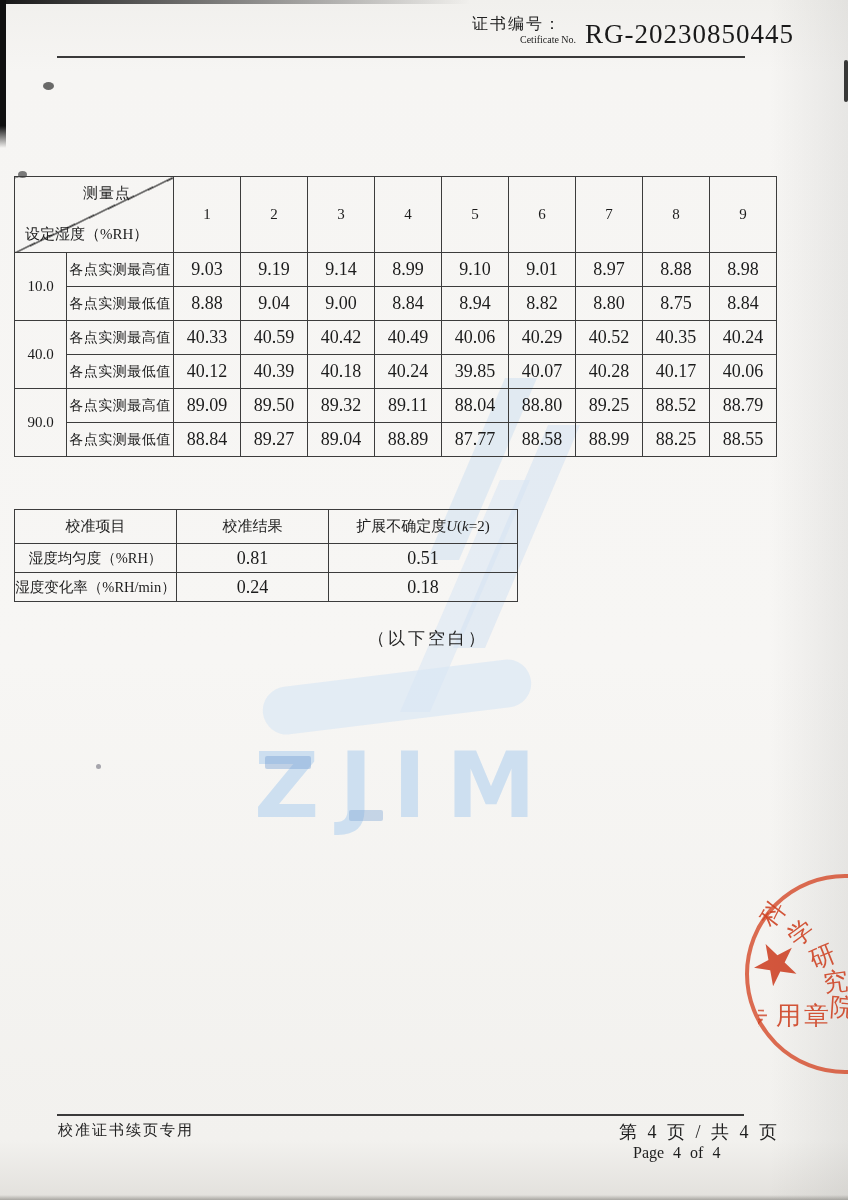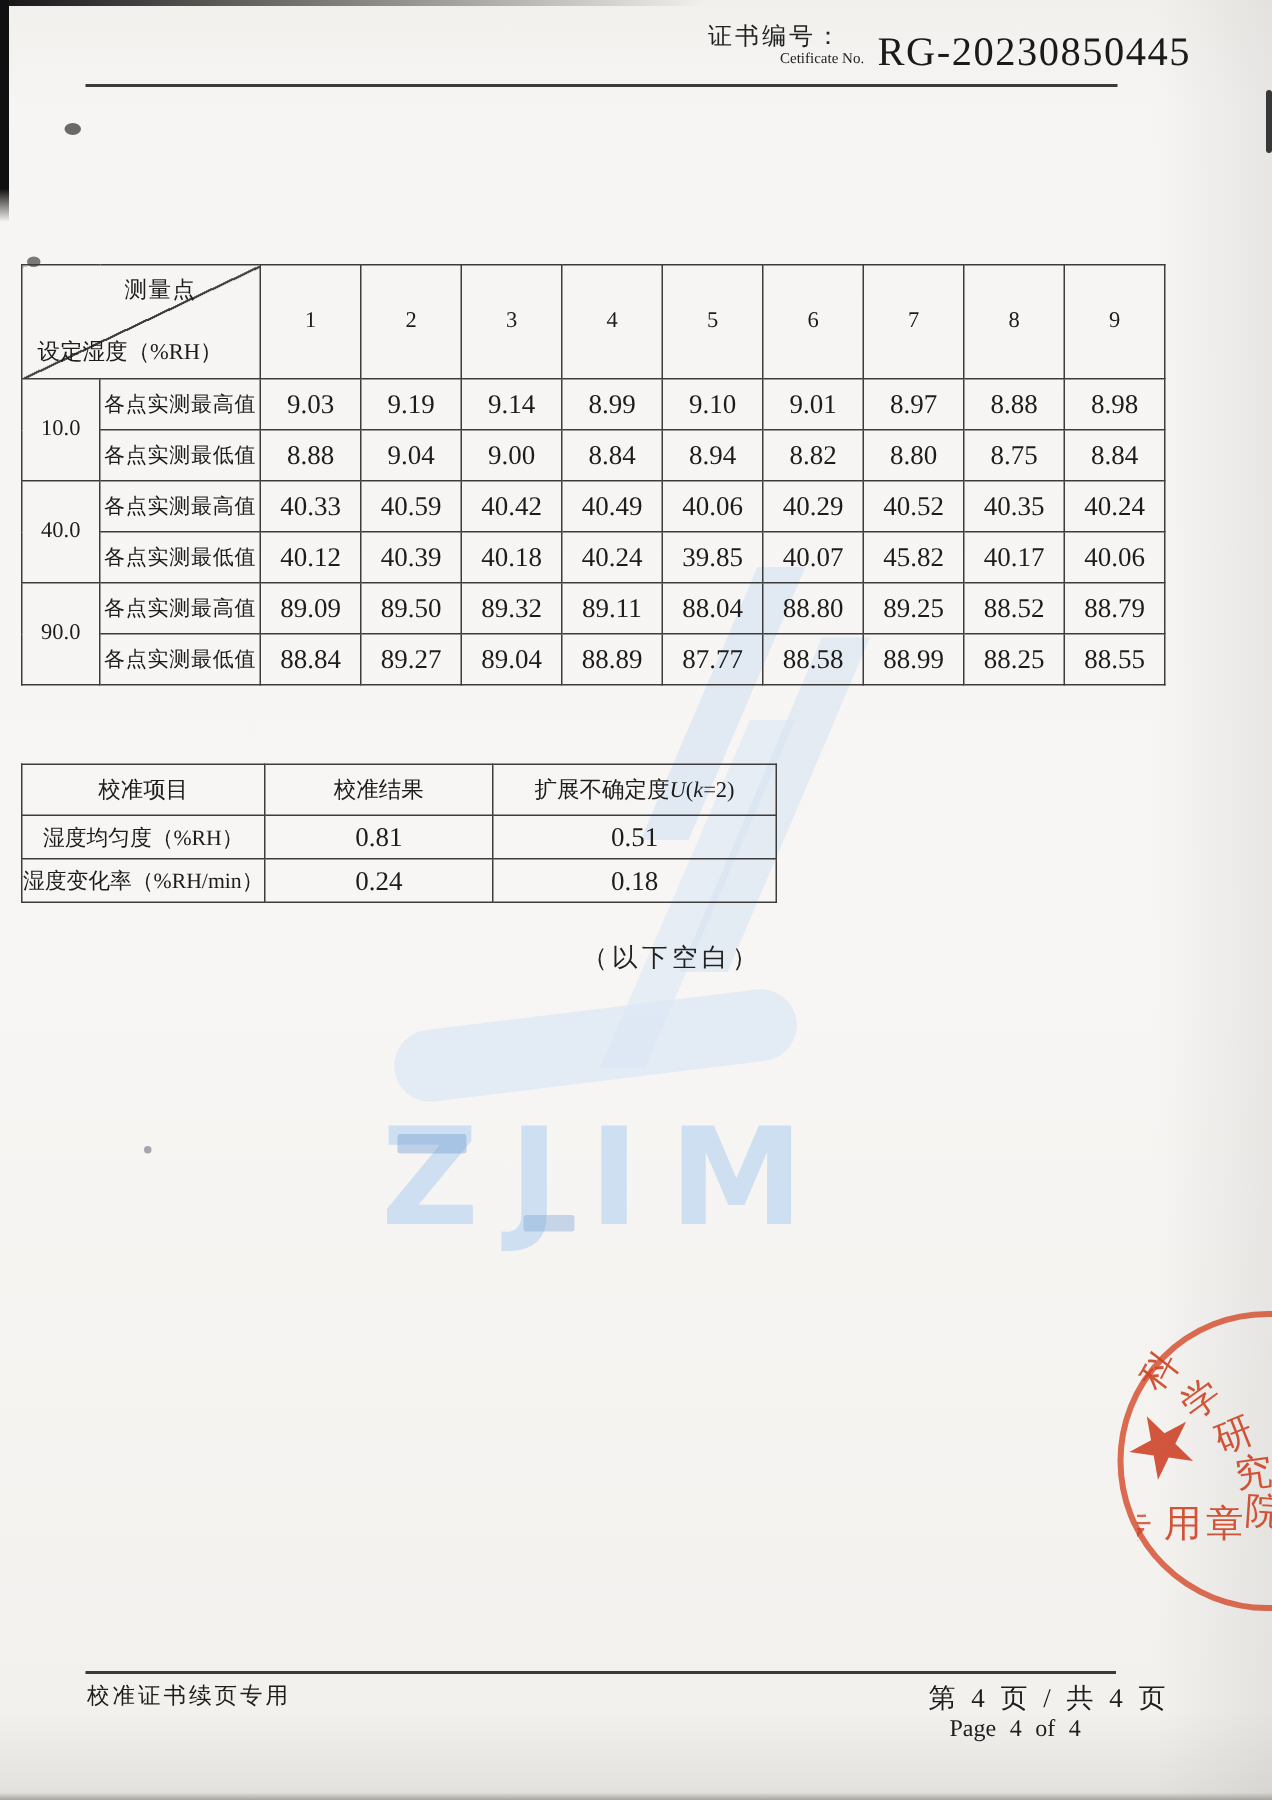--- a/index.html
+++ b/index.html
@@ -50,21 +50,21 @@
     position:relative;
     background-image:linear-gradient(to bottom right,transparent 49.5%,#3c3c3c 49.5%,#3c3c3c 50.6%,transparent 50.6%);
     padding-left:45px;
   }
   .c-top{position:absolute;top:7px;left:68px;font-size:15px;letter-spacing:1px;}
   .c-bot{position:absolute;bottom:8px;left:10px;font-size:15px;}
   td.lbl{font-size:14px;letter-spacing:.5px;}
   td.num{font-size:18px;}
   .t2 td.item{font-size:14.5px;}
   .t2 .uncert i{font-style:italic;font-family:"Liberation Serif",serif;}
-  .blank-note{left:388px;top:627px;font-size:17px;letter-spacing:3px;color:#222;}
+  .blank-note{left:368px;top:627px;font-size:17px;letter-spacing:3px;color:#222;}
   
   .stamp{pointer-events:none;}
   .stamp-circle{left:745px;top:874px;width:192px;height:192px;border:4px solid rgba(213,72,40,.8);border-radius:50%;}
   .stamp-char{font-size:25px;color:rgba(206,66,36,.9);font-family:"DejaVu Sans","Liberation Sans",sans-serif;}
   .sc1{left:760px;top:897px;transform:rotate(-52deg);}
   .sc2{left:788px;top:916px;transform:rotate(-36deg);}
   .sc3{left:810px;top:940px;transform:rotate(-22deg);}
   .sc4{left:823px;top:965px;transform:rotate(-8deg);}
   .sc5{left:830px;top:991px;transform:rotate(4deg);}
   .stamp-star{left:750px;top:936px;font-size:56px;line-height:56px;color:rgba(203,58,28,.85);transform:rotate(-100deg);}
@@ -177,21 +177,21 @@
       <td class="num">40.24</td>
     </tr>
     <tr class="drow">
       <td class="lbl">各点实测最低值</td>
       <td class="num">40.12</td>
       <td class="num">40.39</td>
       <td class="num">40.18</td>
       <td class="num">40.24</td>
       <td class="num">39.85</td>
       <td class="num">40.07</td>
-      <td class="num">45.82</td>
+      <td class="num">40.28</td>
       <td class="num">40.17</td>
       <td class="num">40.06</td>
     </tr>
     <tr class="drow">
       <td rowspan="2">90.0</td>
       <td class="lbl">各点实测最高值</td>
       <td class="num">89.09</td>
       <td class="num">89.50</td>
       <td class="num">89.32</td>
       <td class="num">89.11</td>

